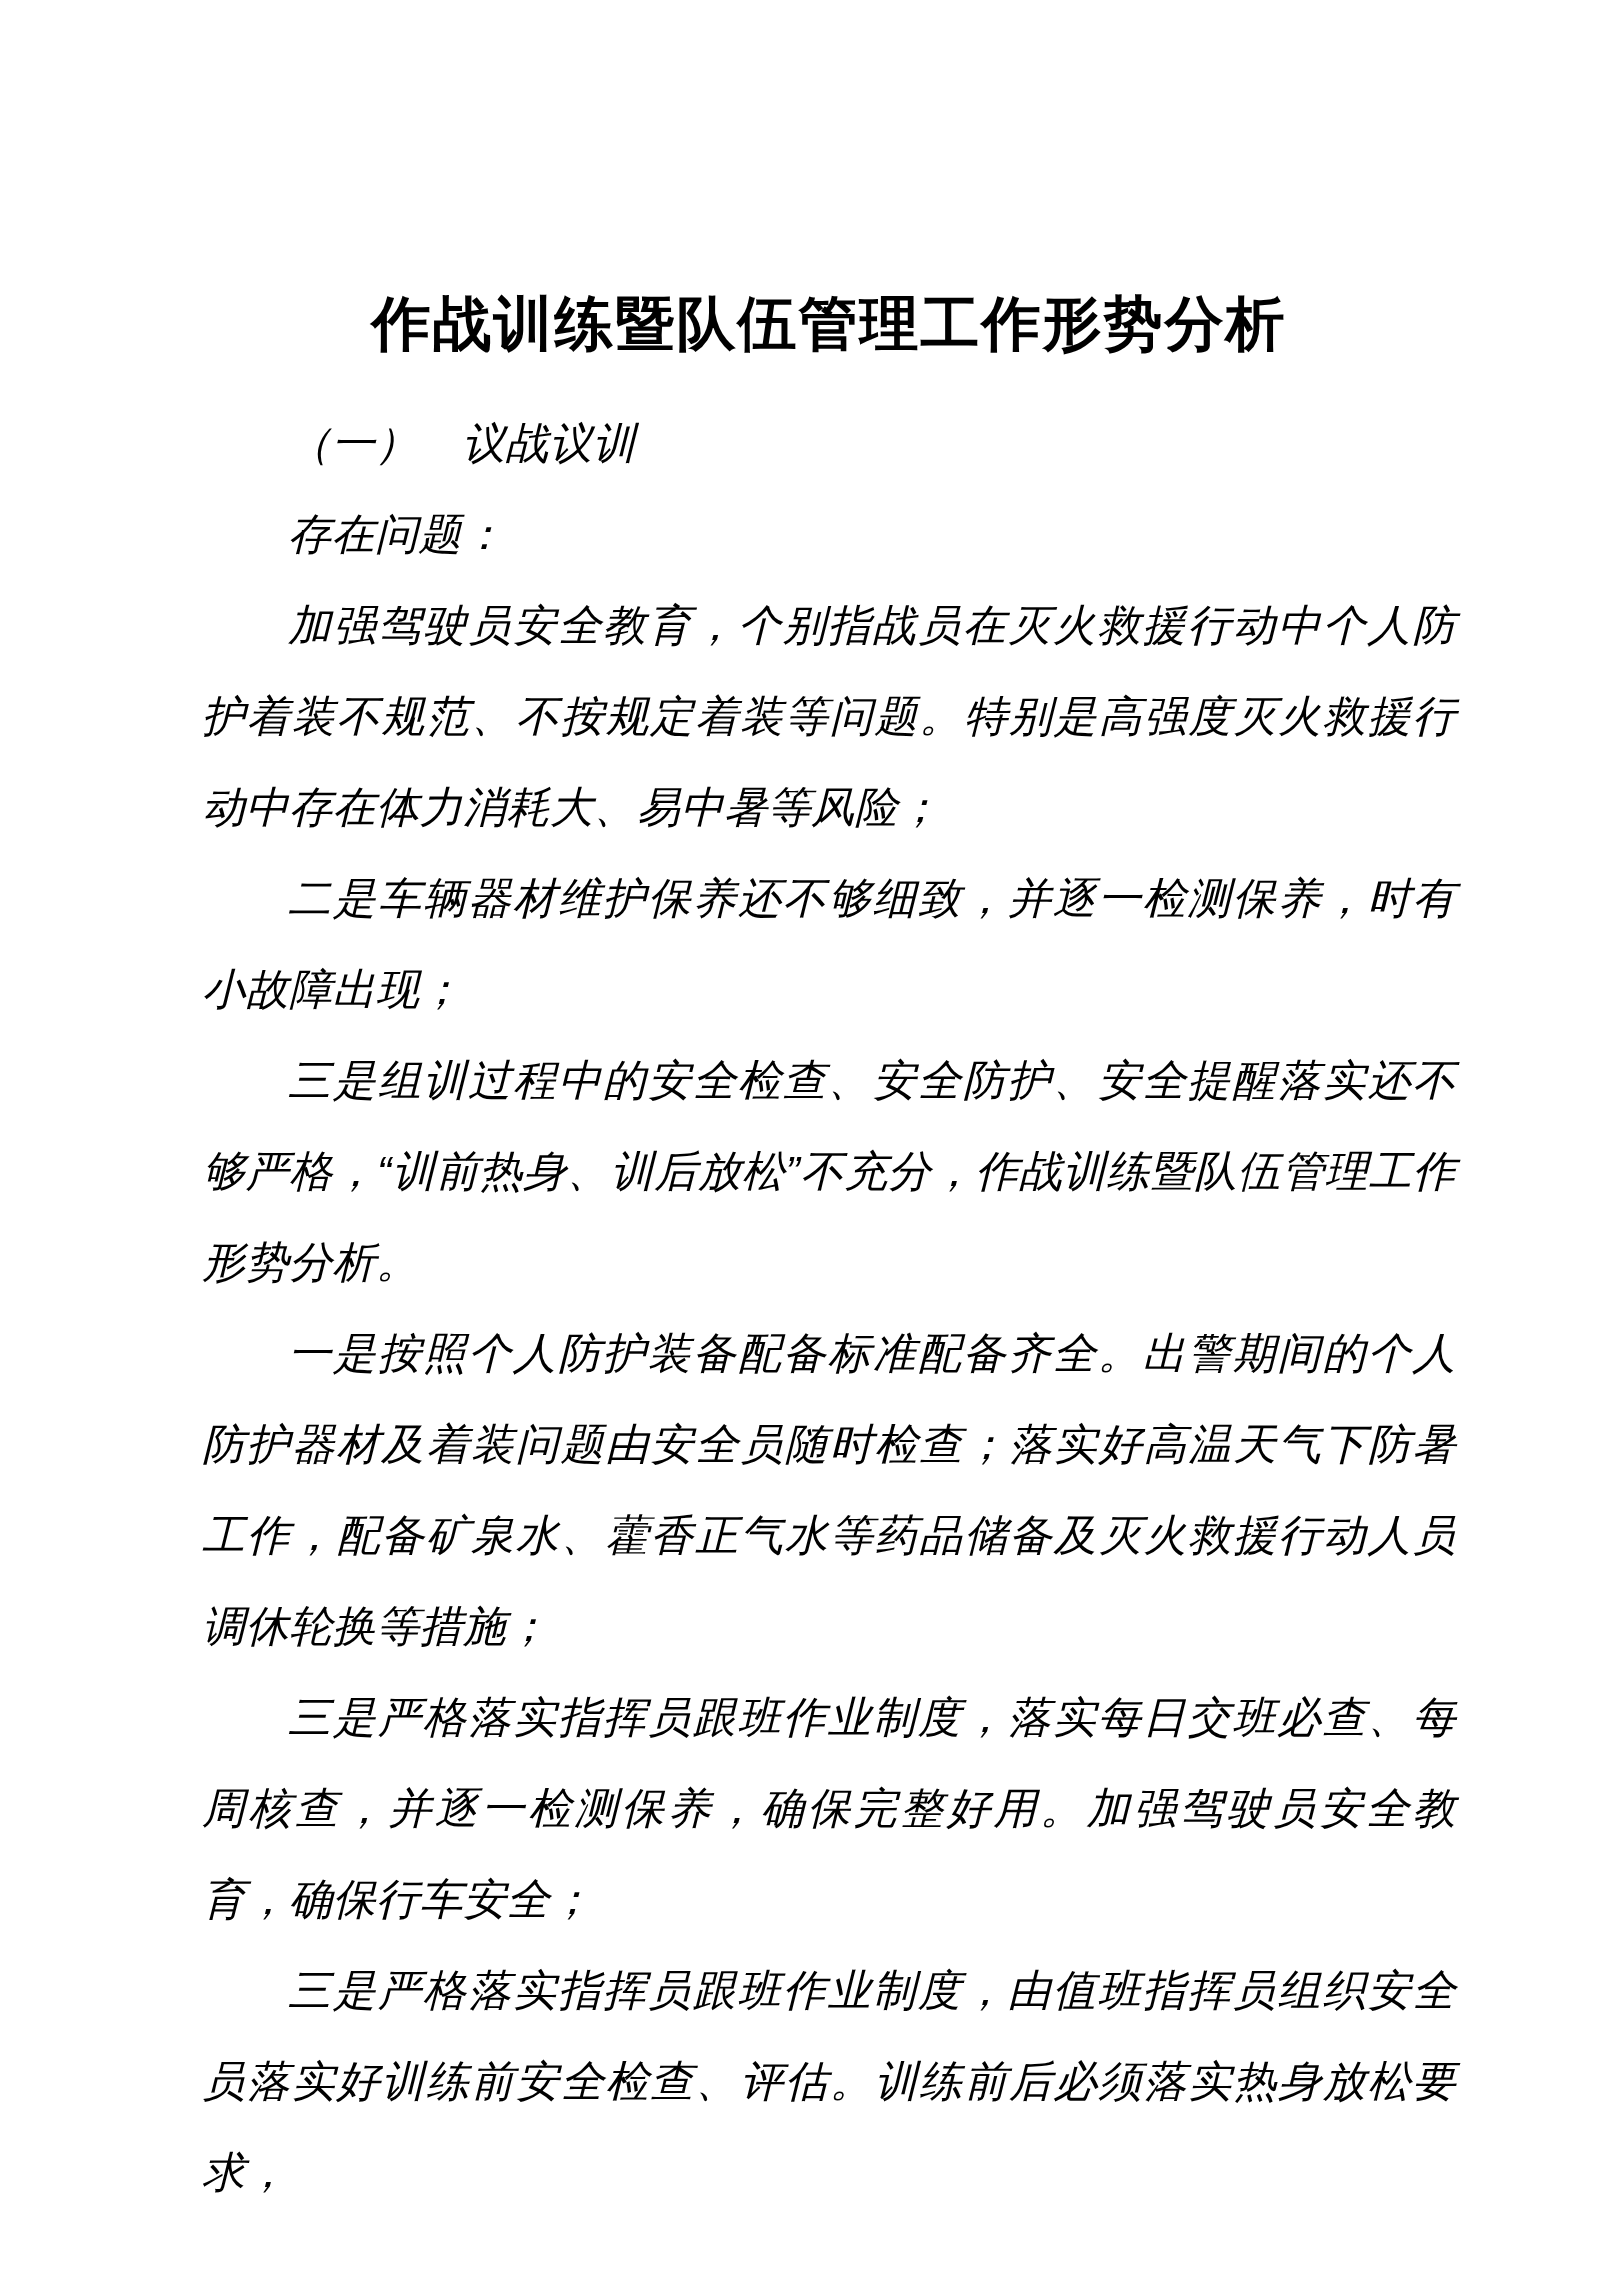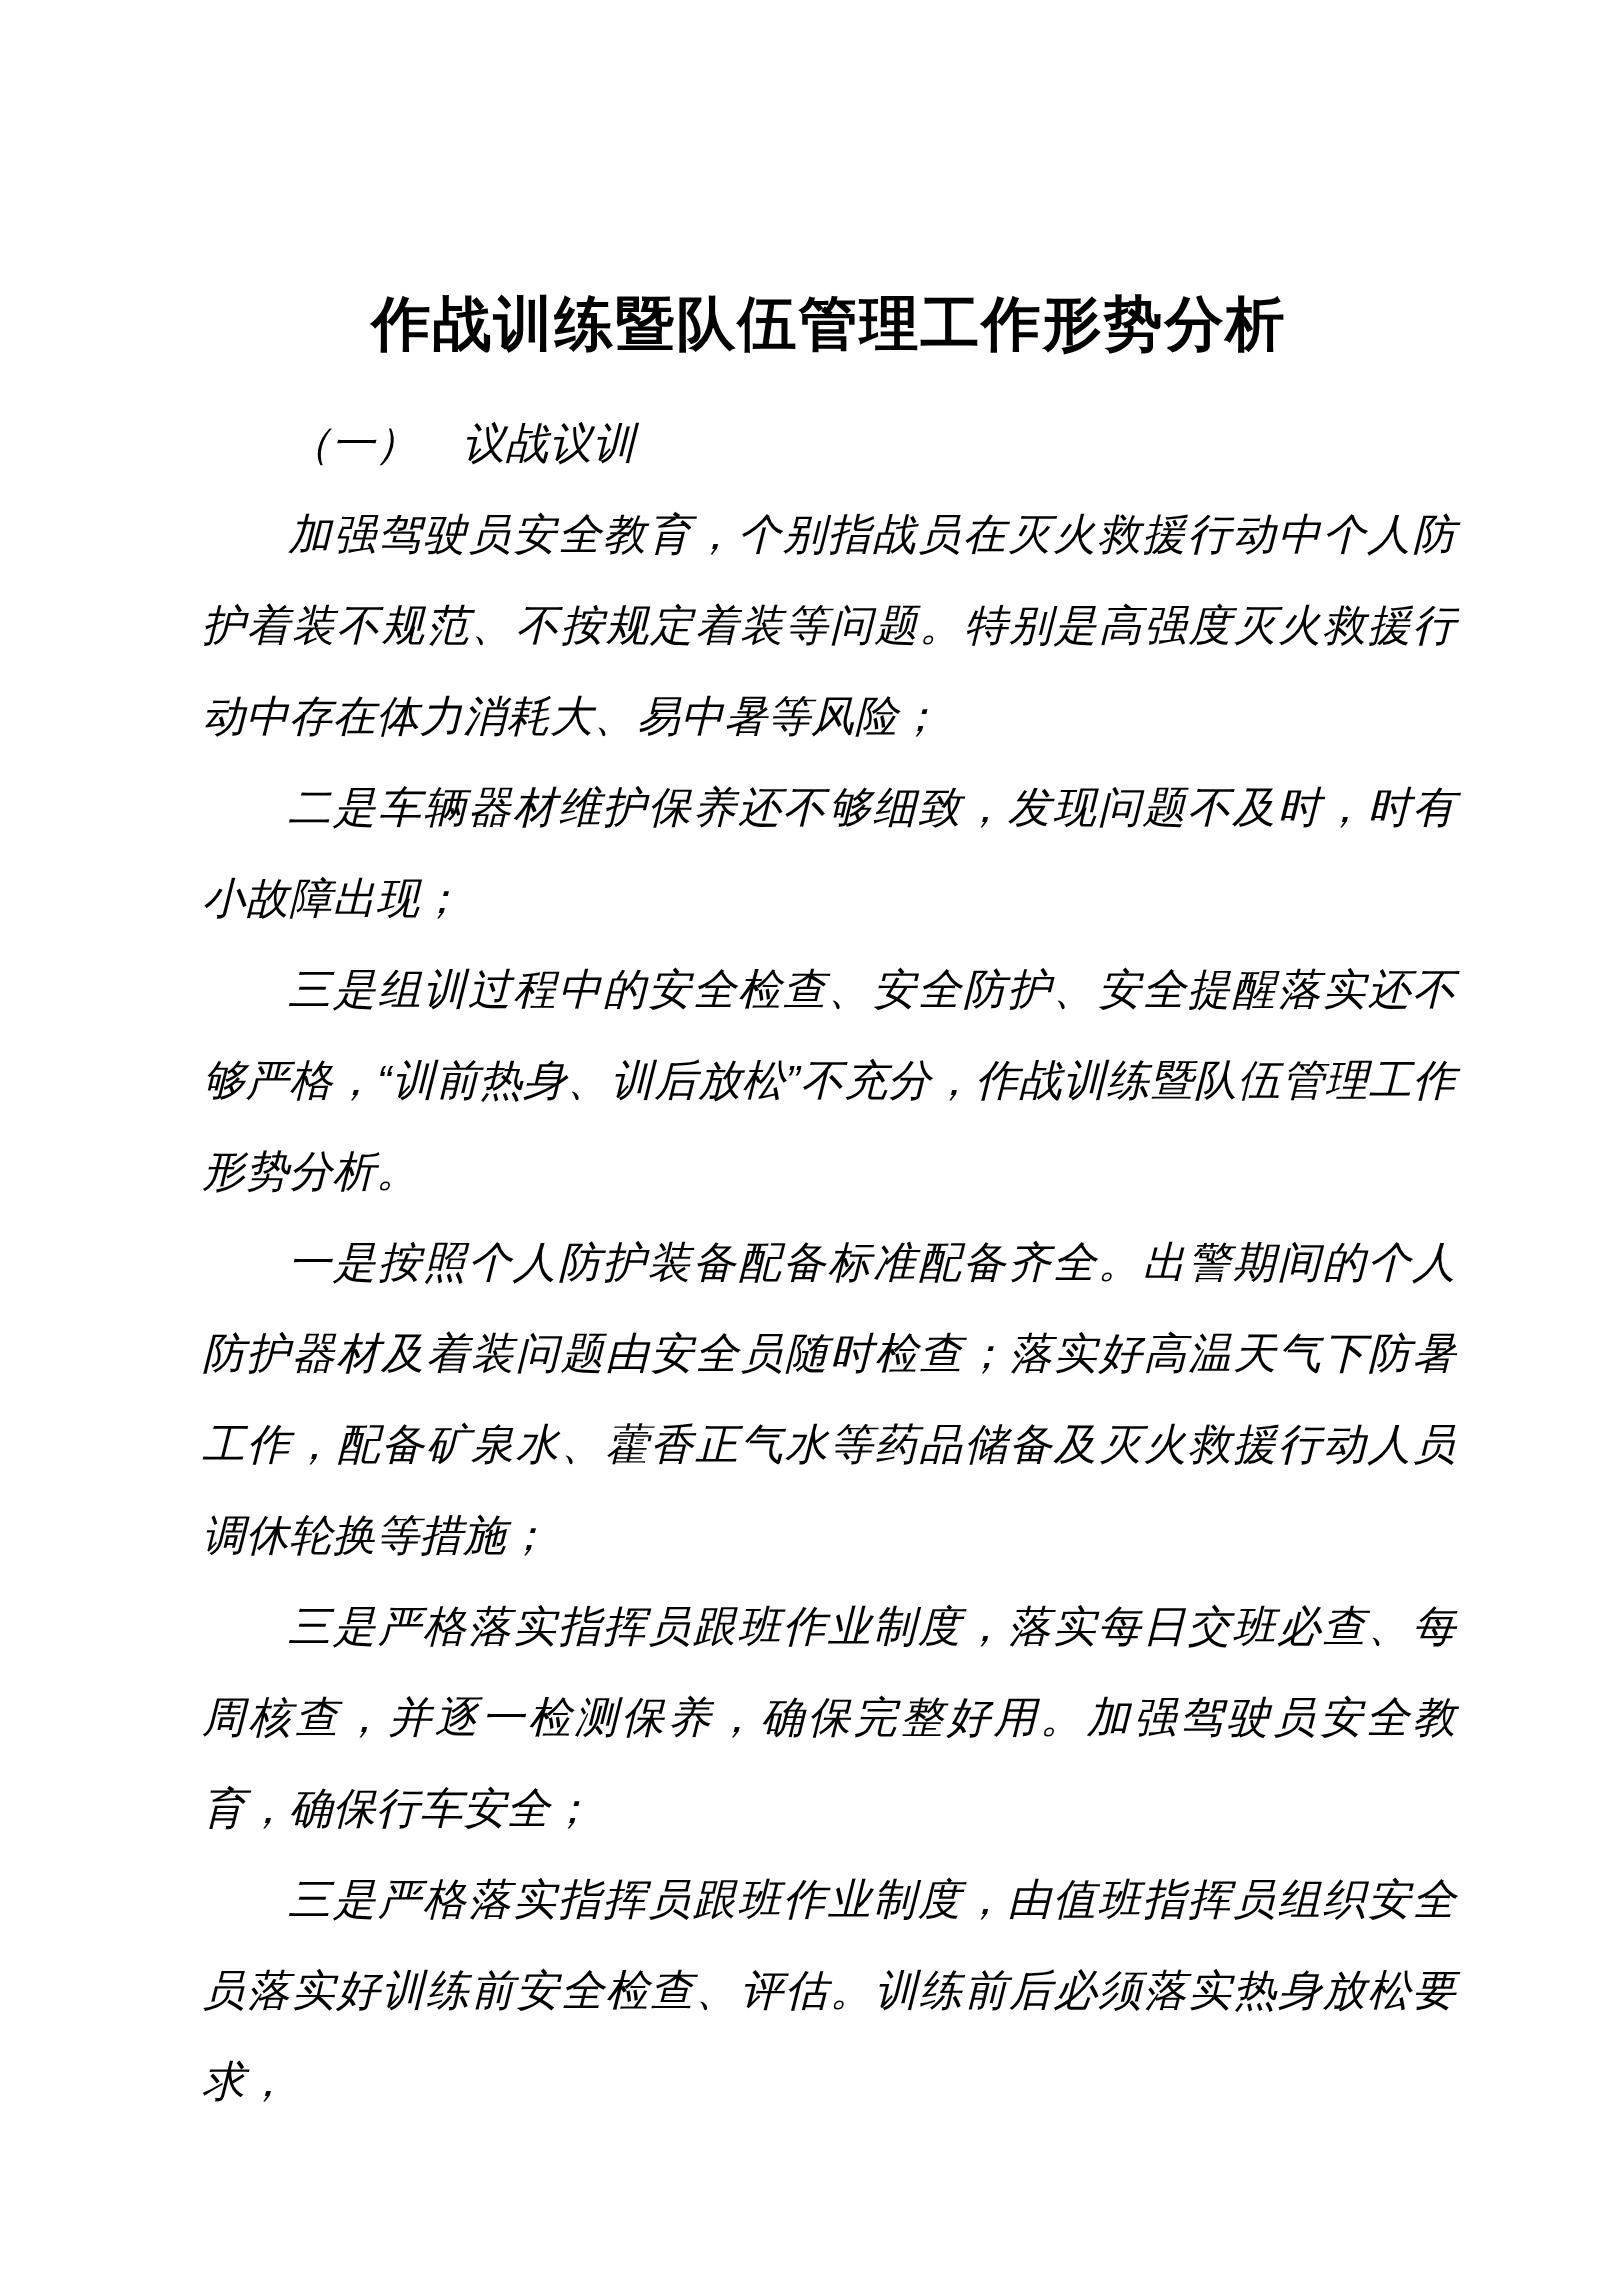--- a/index.html
+++ b/index.html
@@ -42,21 +42,22 @@
   }
 </style>
 </head>
 <body>
 
 <div class="page">
   <h1 class="doc-title">作战训练暨队伍管理工作形势分析</h1>
 
   <div class="doc-body">
     <p>（一）　议战议训</p>
+    <p>存在问题：</p>
     <p>加强驾驶员安全教育，个别指战员在灭火救援行动中个人防护着装不规范、不按规定着装等问题。特别是高强度灭火救援行动中存在体力消耗大、易中暑等风险；</p>
-    <p>二是车辆器材维护保养还不够细致，发现问题不及时，时有小故障出现；</p>
+    <p>二是车辆器材维护保养还不够细致，并逐一检测保养，时有小故障出现；</p>
     <p>三是组训过程中的安全检查、安全防护、安全提醒落实还不够严格，“训前热身、训后放松”不充分，作战训练暨队伍管理工作形势分析。</p>
     <p>一是按照个人防护装备配备标准配备齐全。出警期间的个人防护器材及着装问题由安全员随时检查；落实好高温天气下防暑工作，配备矿泉水、藿香正气水等药品储备及灭火救援行动人员调休轮换等措施；</p>
     <p>三是严格落实指挥员跟班作业制度，落实每日交班必查、每周核查，并逐一检测保养，确保完整好用。加强驾驶员安全教育，确保行车安全；</p>
     <p>三是严格落实指挥员跟班作业制度，由值班指挥员组织安全员落实好训练前安全检查、评估。训练前后必须落实热身放松要求，</p>
   </div>
 </div>
 
 
 </body></html>

